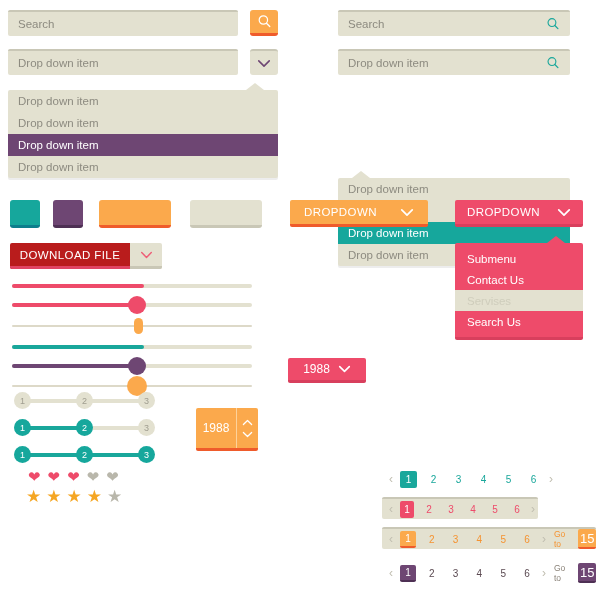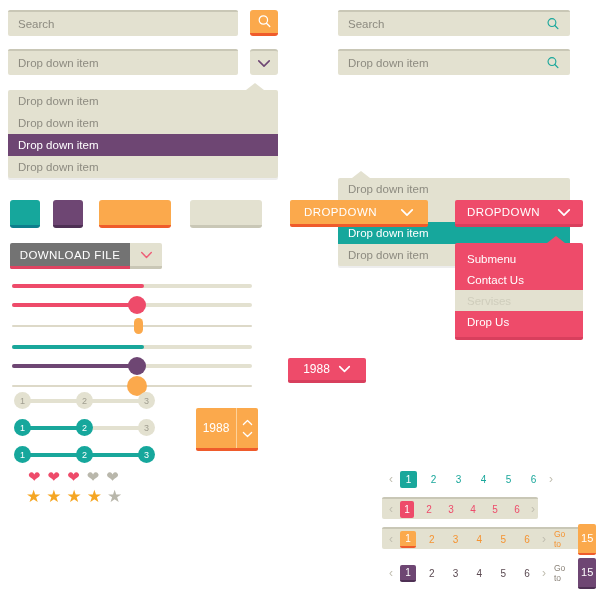--- a/index.html
+++ b/index.html
@@ -77,22 +77,22 @@
   
   .pager { display:flex; align-items:center; gap:0; height:22px; }
   .pager .num {
     width:17px; height:17px; font-size:10px;
     display:flex; align-items:center; justify-content:center;
     margin:0 4px;
   }
   .pager .num.active { border-radius:2px; color:#fff; }
   .pager .arrow { font-size:12px; color:#c0beb0; padding:0 3px; }
   .pager .goto { font-size:8.5px; margin:0 5px; }
-  .pager .gobox { width:19px; height:31px; border-radius:2px; color:#fff;
-                  font-size:11px; display:flex; align-items:center; justify-content:center; }
+  .pager .gobox { width:19px; height:20px; border-radius:2px; color:#fff;
+                  font-size:13px; display:flex; align-items:center; justify-content:center; }
 
   
   .login { background:#6e4673; border-radius:3px; padding:8px; }
   .login .inp {
     background:#e3e1d0; border-radius:2px; height:22px;
     display:flex; align-items:center; gap:7px; padding:0 8px;
     color:#6e4673; font-size:12px;
   }
   .u { user-select:none; }
 </style>
@@ -151,21 +151,21 @@
     <div class="row sel-teal">Drop down item</div>
     <div class="row">Drop down item</div>
   </div>
 
   <div class="abs swatch" style="left:10px; top:200px; width:30px; height:28px; background:#16a79c; border-bottom:3px solid #0d7e8c;"></div>
   <div class="abs swatch" style="left:53px; top:200px; width:30px; height:28px; background:#6e4673; border-bottom:3px solid #4e3054;"></div>
   <div class="abs swatch" style="left:99px; top:200px; width:72px; height:28px; background:#fba94c; border-bottom:3px solid #ef5b2b;"></div>
   <div class="abs swatch" style="left:190px; top:200px; width:72px; height:28px; background:#e3e1d0; border-bottom:3px solid #c9c7b6;"></div>
 
   <div class="abs" style="left:10px; top:243px; width:152px; height:26px; display:flex; border-radius:2px; overflow:hidden;">
-    <div style="flex:1; background:#737373; color:#fff; font-size:11.5px; display:flex; align-items:center; justify-content:center; letter-spacing:.4px; border-bottom:3px solid #e04462;">DOWNLOAD FILE</div>
+    <div style="flex:1; background:#b91c1c; color:#fff; font-size:11.5px; display:flex; align-items:center; justify-content:center; letter-spacing:.4px; border-bottom:3px solid #e04462;">DOWNLOAD FILE</div>
     <div style="width:32px; background:#e3e1d0; display:flex; align-items:center; justify-content:center; border-bottom:3px solid #c9c7b6;">
       <svg width="13" height="8" viewBox="0 0 16 10">
         <polyline points="2,2 8,8 14,2" fill="none" stroke="#ee5e77" stroke-width="1.8" stroke-linecap="round" stroke-linejoin="round"></polyline>
       </svg>
     </div>
   </div>
 
   <div class="abs" style="left:12px; top:284px;">
     <div class="track" style="position:relative;">
       <div class="fill" style="width:55%; background:#ee4b6a;"></div>
@@ -254,21 +254,21 @@
     <span>DROPDOWN</span>
     <svg width="14" height="9" viewBox="0 0 16 10">
       <polyline points="2,2 8,8 14,2" fill="none" stroke="#fff" stroke-width="2" stroke-linecap="round" stroke-linejoin="round"></polyline>
     </svg>
   </div>
   <div class="abs" style="left:455px; top:243px; width:128px; background:#ee4b6a; border-radius:2px; padding:5px 0; border-bottom:3px solid #d83f5d;">
     <div style="position:absolute; top:-7px; right:18px; width:0; height:0; border-left:9px solid transparent; border-right:9px solid transparent; border-bottom:7px solid #ee4b6a;"></div>
     <div style="height:21px; display:flex; align-items:center; padding-left:12px; font-size:11.5px; color:#fff;">Submenu</div>
     <div style="height:21px; display:flex; align-items:center; padding-left:12px; font-size:11.5px; color:#fff;">Contact Us</div>
     <div style="height:21px; display:flex; align-items:center; padding-left:12px; font-size:11.5px; color:#cfcdbc; background:#e3e1d0;">Servises</div>
-    <div style="height:21px; display:flex; align-items:center; padding-left:12px; font-size:11.5px; color:#fff;">Drop Us</div>
+    <div style="height:21px; display:flex; align-items:center; padding-left:12px; font-size:11.5px; color:#fff;">Search Us</div>
   </div>
 
   <div class="abs" style="left:288px; top:358px; width:78px; height:25px; background:#ee4b6a; border-bottom:3px solid #d83f5d;
        border-radius:2px; display:flex; align-items:center; justify-content:center; gap:8px; color:#fff; font-size:12px;">
     <span>1988</span>
     <svg width="13" height="8" viewBox="0 0 16 10">
       <polyline points="2,2 8,8 14,2" fill="none" stroke="#fff" stroke-width="2" stroke-linecap="round" stroke-linejoin="round"></polyline>
     </svg>
   </div>
 

